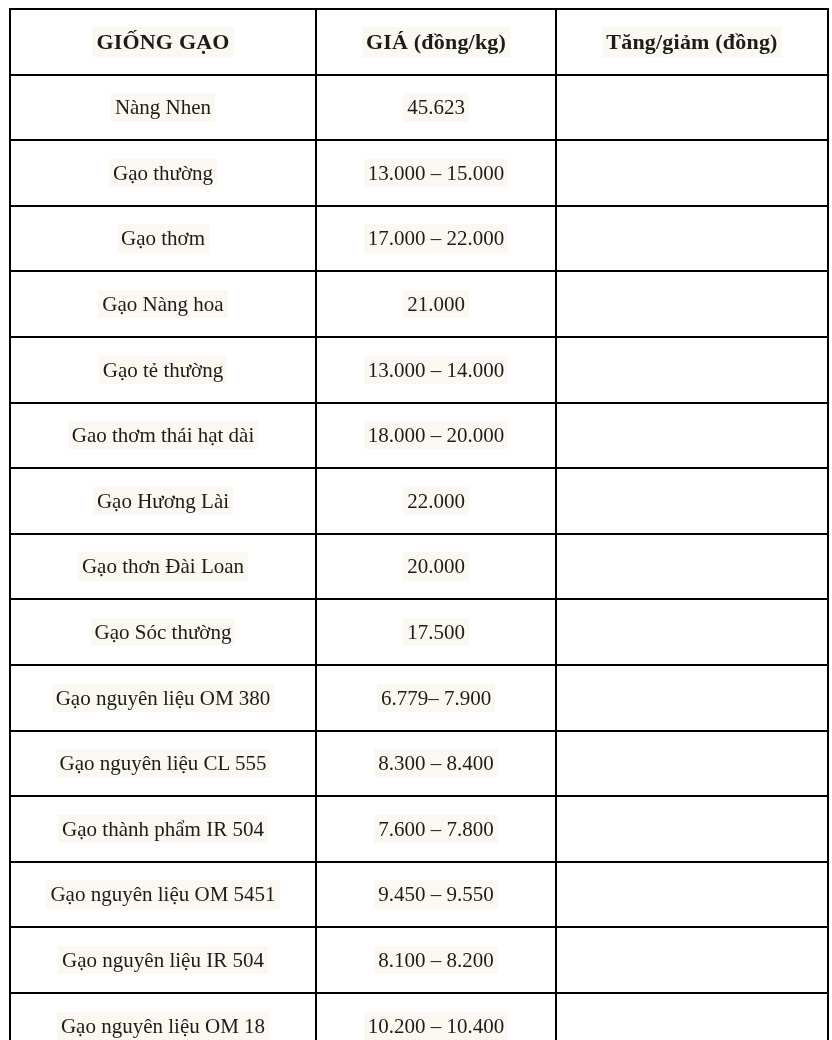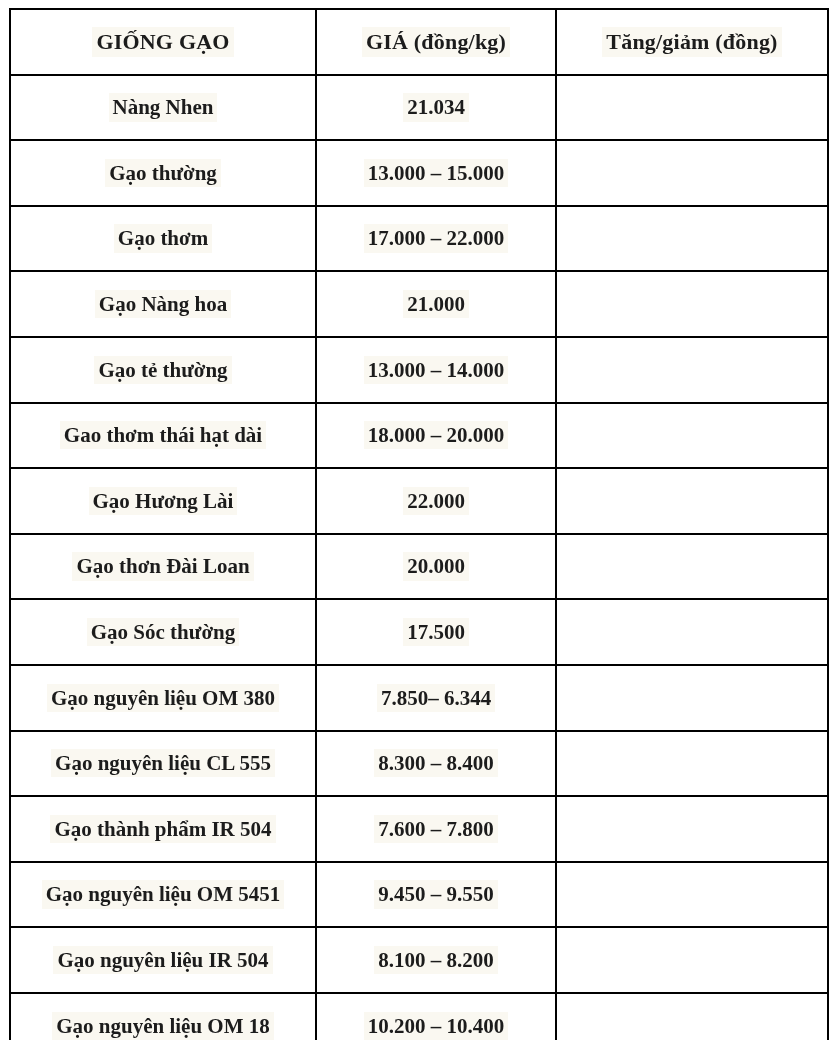--- a/index.html
+++ b/index.html
@@ -28,21 +28,21 @@
     overflow: hidden;
     white-space: nowrap;
   }
   .price-table th {
     font-size: 22px;
     font-weight: bold;
     letter-spacing: 0.2px;
   }
   .price-table td {
     font-size: 21px;
-    font-weight: bold;
+    font-weight: normal;
   }
   .hl {
     background: #faf8f1;
     padding: 1px 4px;
     display: inline-block;
     line-height: 1.25;
   }
   
   .price-table tbody tr:nth-child(17) td:nth-child(2) {
     vertical-align: top;
@@ -69,21 +69,21 @@
         <span class="hl">GIÁ (đồng/kg)</span>
       </th>
       <th>
         <span class="hl">Tăng/giảm (đồng)</span>
       </th>
     </tr>
   </thead>
   <tbody>
       <tr>
         <td><span class="hl">Nàng Nhen</span></td>
-        <td><span class="hl">21.034</span></td>
+        <td><span class="hl">45.623</span></td>
         <td></td>
       </tr>
       <tr>
         <td><span class="hl">Gạo thường</span></td>
         <td><span class="hl">13.000 – 15.000</span></td>
         <td></td>
       </tr>
       <tr>
         <td><span class="hl">Gạo thơm</span></td>
         <td><span class="hl">17.000 – 22.000</span></td>
@@ -114,21 +114,21 @@
         <td><span class="hl">20.000</span></td>
         <td></td>
       </tr>
       <tr>
         <td><span class="hl">Gạo Sóc thường</span></td>
         <td><span class="hl">17.500</span></td>
         <td></td>
       </tr>
       <tr>
         <td><span class="hl">Gạo nguyên liệu OM 380</span></td>
-        <td><span class="hl">7.850– 6.344</span></td>
+        <td><span class="hl">6.779– 7.900</span></td>
         <td></td>
       </tr>
       <tr>
         <td><span class="hl">Gạo nguyên liệu CL 555</span></td>
         <td><span class="hl">8.300 – 8.400</span></td>
         <td></td>
       </tr>
       <tr>
         <td><span class="hl">Gạo thành phẩm IR 504</span></td>
         <td><span class="hl">7.600 – 7.800</span></td>

